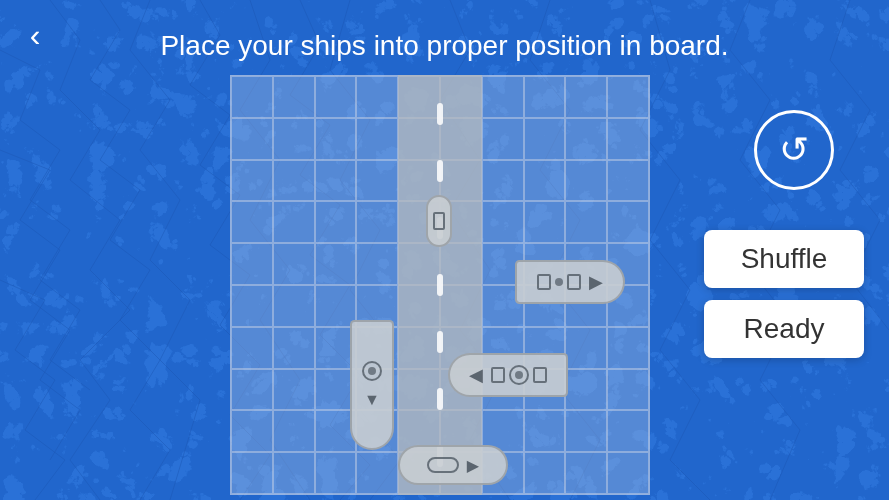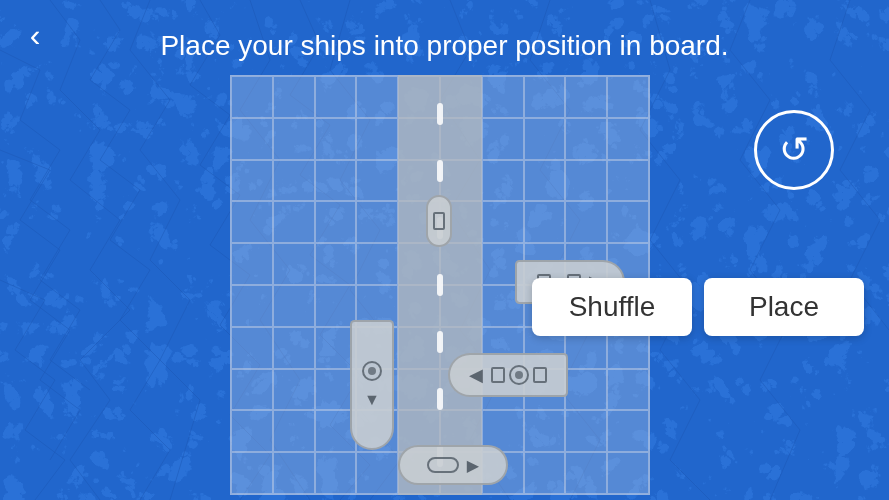--- a/index.html
+++ b/index.html
@@ -201,24 +201,23 @@
       font-size: 36px;
       transform: scaleX(-1);
     }
 
     
     .action-buttons {
       position: absolute;
       right: 25px;
       top: 230px;
       display: flex;
-      flex-direction: row;
+      flex-direction: column;
       gap: 12px;
       z-index: 10;
-      margin-top: 48px;
     }
 
     .action-btn {
       width: 160px;
       height: 58px;
       background: white;
       border: none;
       border-radius: 8px;
       font-size: 28px;
       font-weight: 400;
@@ -424,14 +423,14 @@
     </div>
   </div>
 </div>
 
 <div class="rotate-button">
   <span class="rotate-icon">↻</span>
 </div>
 
 <div class="action-buttons">
   <button class="action-btn">Shuffle</button>
-  <button class="action-btn">Place</button>
+  <button class="action-btn">Ready</button>
 </div>
 
 </body></html>

